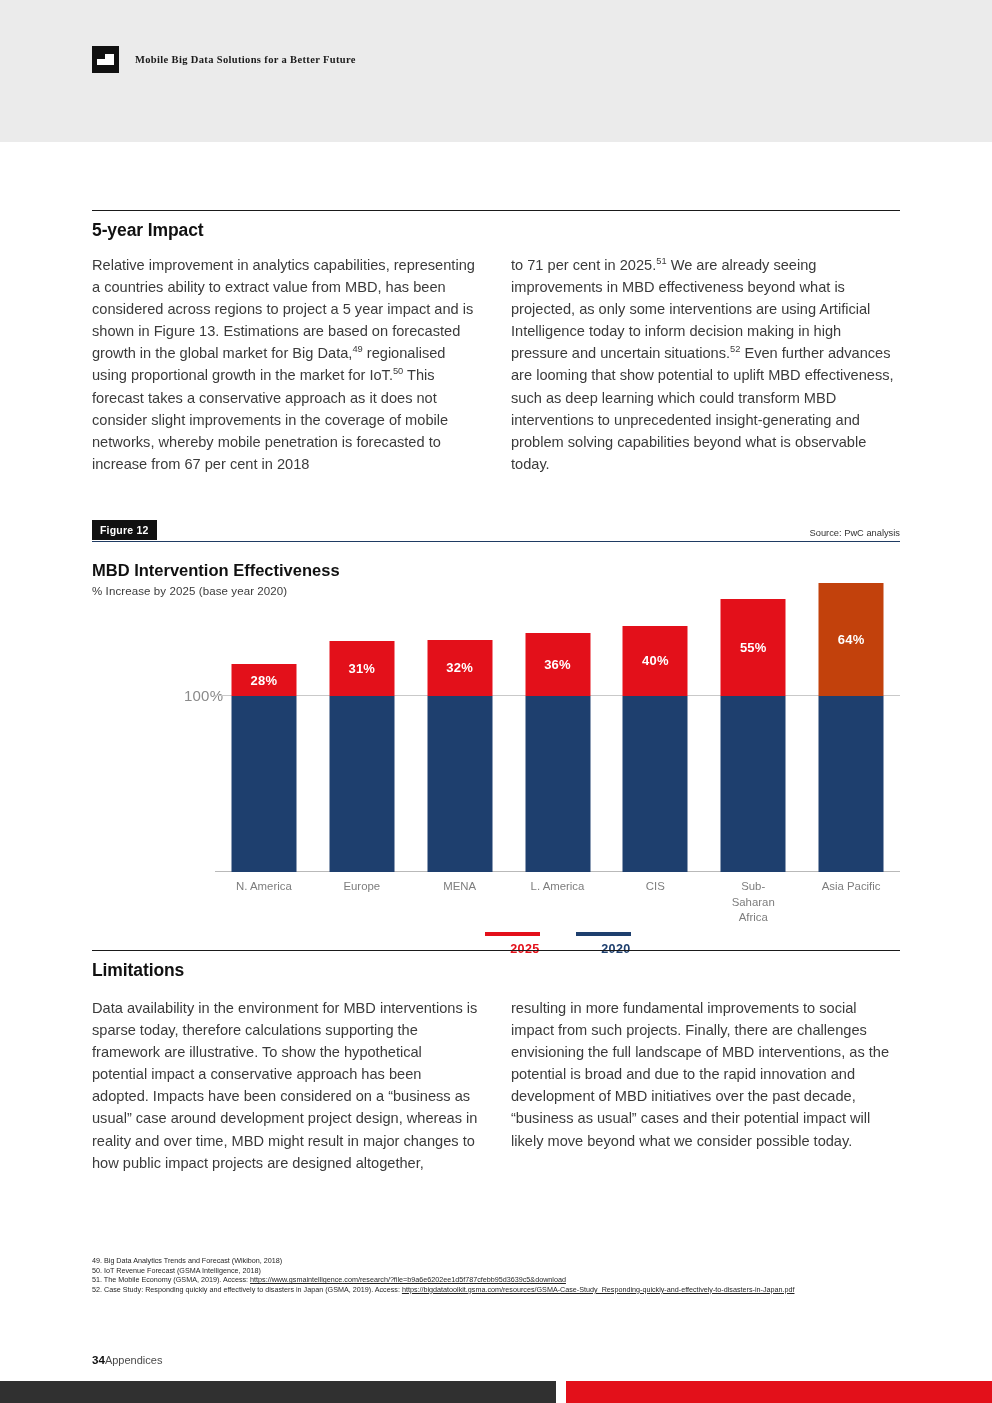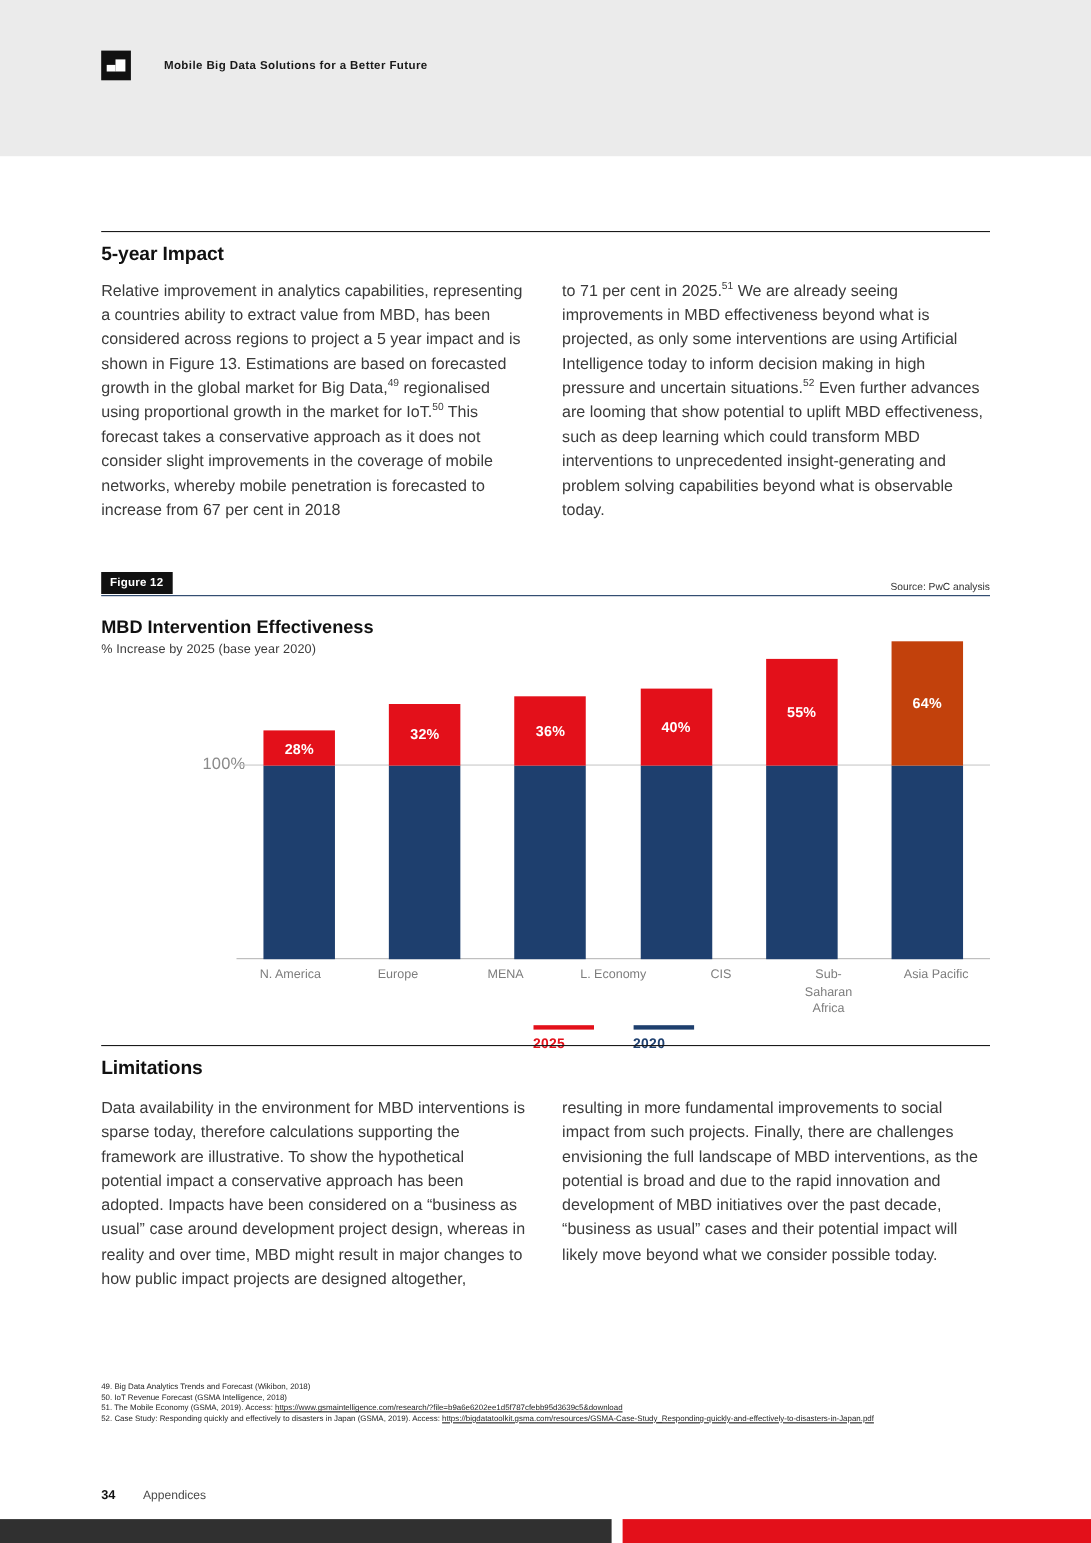--- a/index.html
+++ b/index.html
@@ -26,21 +26,22 @@
     width: 992px;
     height: 142px;
     background: #ebebeb;
   }
   .header-inner {
     position: absolute;
     top: 46px;
     left: 92px;
     display: flex;
     align-items: center;
-    gap: 30px;
+    gap: 16px;
+    font-family: Liberation Serif, serif;
   }
   .logo-mark {
     width: 27px; height: 27px;
     background: #111111;
     position: relative;
   }
   .logo-mark::before {
     content: "";
     position: absolute;
     left: 5px; bottom: 8px;
@@ -225,21 +226,21 @@
   .legend {
     position: absolute;
     left: 123px;
     top: 325px;
     width: 685px;
     display: flex;
     justify-content: center;
     gap: 36px;
   }
   .legend-item {
-    text-align: left;
+    text-align: right;
   }
   .legend-swatch {
     width: 55px;
     height: 4px;
     margin: 0 auto 6px auto;
   }
   .legend-text {
     font-size: 12.6px;
     font-weight: bold;
     letter-spacing: 0.3px;
@@ -265,21 +266,21 @@
 
   
   .page-num {
     position: absolute;
     left: 92px;
     top: 1353px;
     font-size: 11.6px;
     color: #111111;
     display: flex;
     align-items: baseline;
-    gap: 25px;
+    gap: 0;
   }
   .page-num .num { font-weight: bold; }
   .page-num .lbl { color: #4a4a4a; font-size: 11px; }
 
   .footer-bar { position: absolute; bottom: 0; height: 22px; }
   .footer-bar.dark { left: 0; width: 556px; background: #303030; }
   .footer-bar.red  { left: 566px; width: 426px; background: #e3101a; }
 </style>
 </head>
 <body>
@@ -325,20 +326,28 @@
             <div class="bar-slot">
               <div class="bar-col">
                 <div class="seg-2025" style="height: 32px; background: rgb(227, 16, 26);">
                   <span class="seg-label">28%</span>
                 </div>
                 <div class="seg-2020" style="height: 176px; background: rgb(30, 63, 110);"></div>
               </div>
             </div>
             <div class="bar-slot">
               <div class="bar-col">
+                <div class="seg-2025" style="height: 54.56px; background: rgb(227, 16, 26);">
+                  <span class="seg-label">31%</span>
+                </div>
+                <div class="seg-2020" style="height: 176px; background: rgb(30, 63, 110);"></div>
+              </div>
+            </div>
+            <div class="bar-slot">
+              <div class="bar-col">
                 <div class="seg-2025" style="height: 56.32px; background: rgb(227, 16, 26);">
                   <span class="seg-label">32%</span>
                 </div>
                 <div class="seg-2020" style="height: 176px; background: rgb(30, 63, 110);"></div>
               </div>
             </div>
             <div class="bar-slot">
               <div class="bar-col">
                 <div class="seg-2025" style="height: 63.36px; background: rgb(227, 16, 26);">
                   <span class="seg-label">36%</span>
@@ -370,21 +379,21 @@
                 <div class="seg-2020" style="height: 176px; background: rgb(30, 63, 110);"></div>
               </div>
             </div>
           </div>
       </div>
 
       <div class="cat-labels" id="cat-container">
           <div class="cat" style="white-space: pre-line;">N. America</div>
           <div class="cat" style="white-space: pre-line;">Europe</div>
           <div class="cat" style="white-space: pre-line;">MENA</div>
-          <div class="cat" style="white-space: pre-line;">L. Economy</div>
+          <div class="cat" style="white-space: pre-line;">L. America</div>
           <div class="cat" style="white-space: pre-line;">CIS</div>
           <div class="cat" style="white-space: pre-line;">Sub-
 Saharan
 Africa</div>
           <div class="cat" style="white-space: pre-line;">Asia Pacific</div>
         </div>
 
       <div class="legend" id="legend-container">
           <div class="legend-item">
             <div class="legend-swatch" style="background: rgb(227, 16, 26);"></div>

